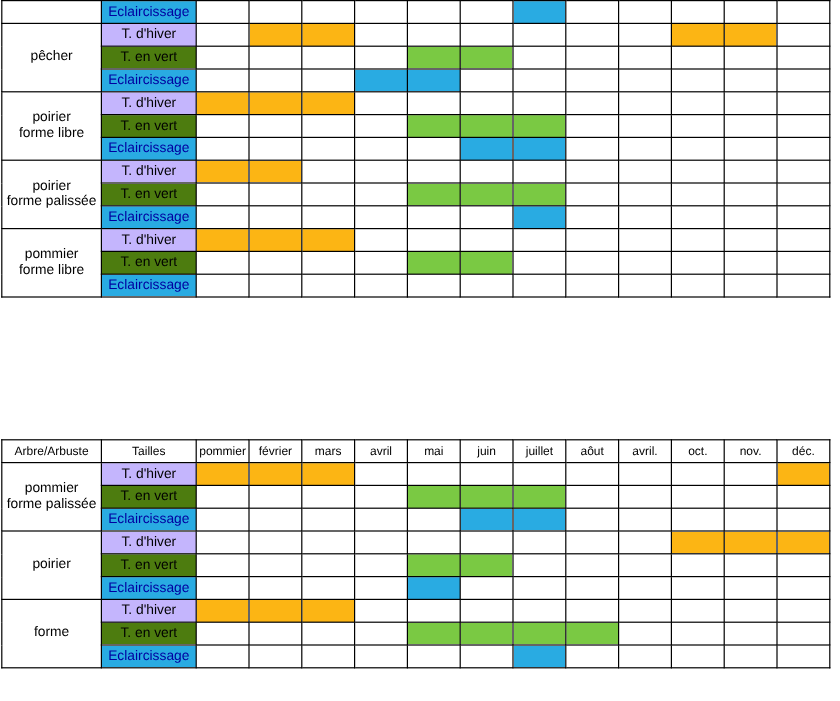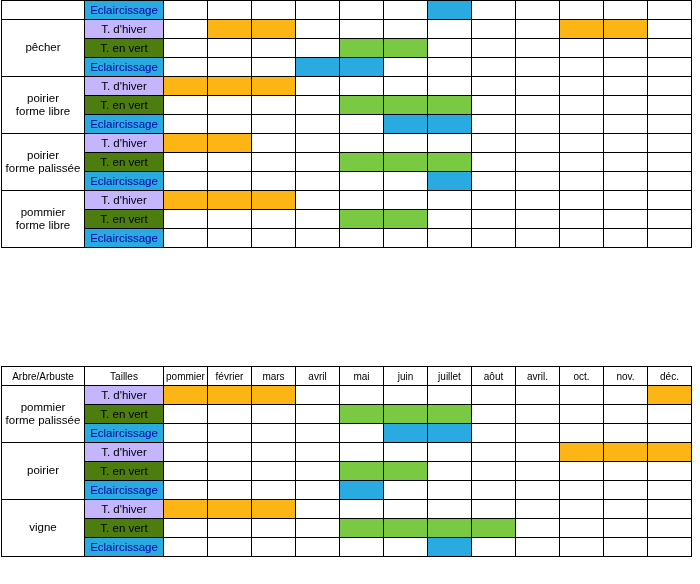--- a/index.html
+++ b/index.html
@@ -392,21 +392,21 @@
           <td class="month blue"></td>
           <td class="month white"></td>
           <td class="month white"></td>
           <td class="month white"></td>
           <td class="month white"></td>
           <td class="month white"></td>
           <td class="month white"></td>
           <td class="month white"></td>
         </tr>
         <tr>
-          <td class="label lbl-cell" rowspan="3"><span>vigne</span></td>
+          <td class="label lbl-cell" rowspan="3"><span>forme</span></td>
           <td class="tail tail-orange">T. d'hiver</td>
           <td class="month orange"></td>
           <td class="month orange"></td>
           <td class="month orange"></td>
           <td class="month white"></td>
           <td class="month white"></td>
           <td class="month white"></td>
           <td class="month white"></td>
           <td class="month white"></td>
           <td class="month white"></td>

